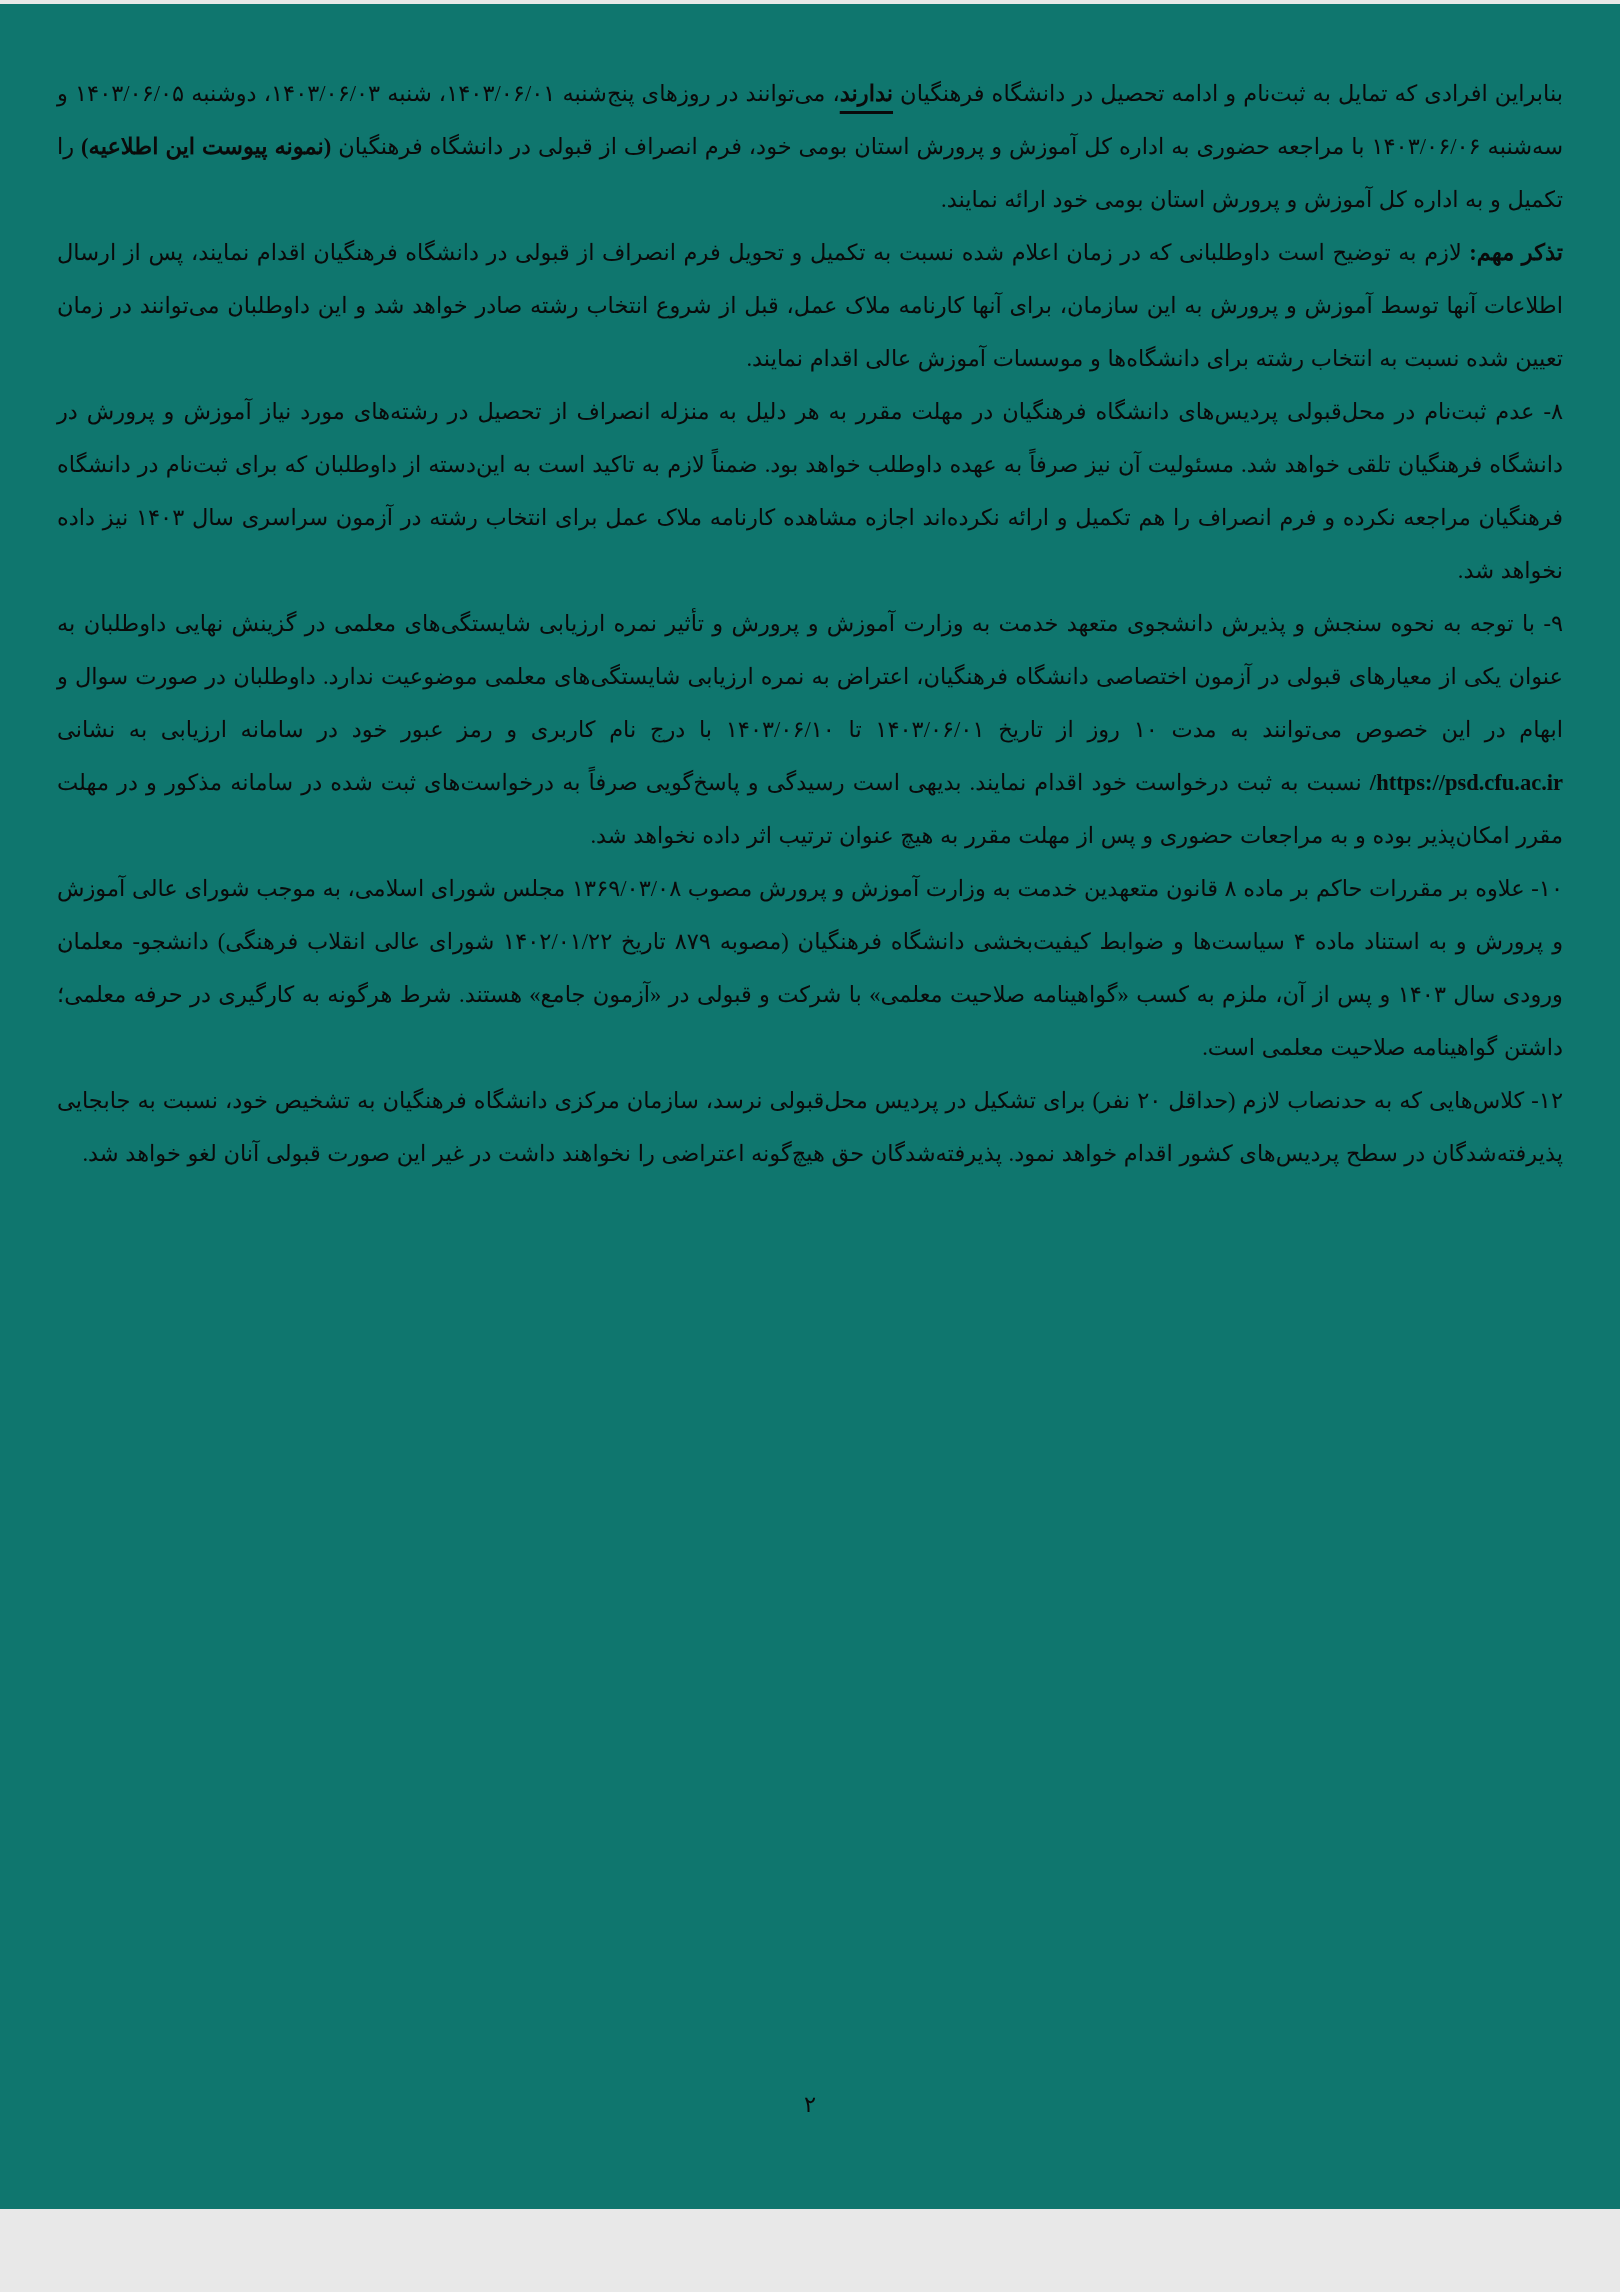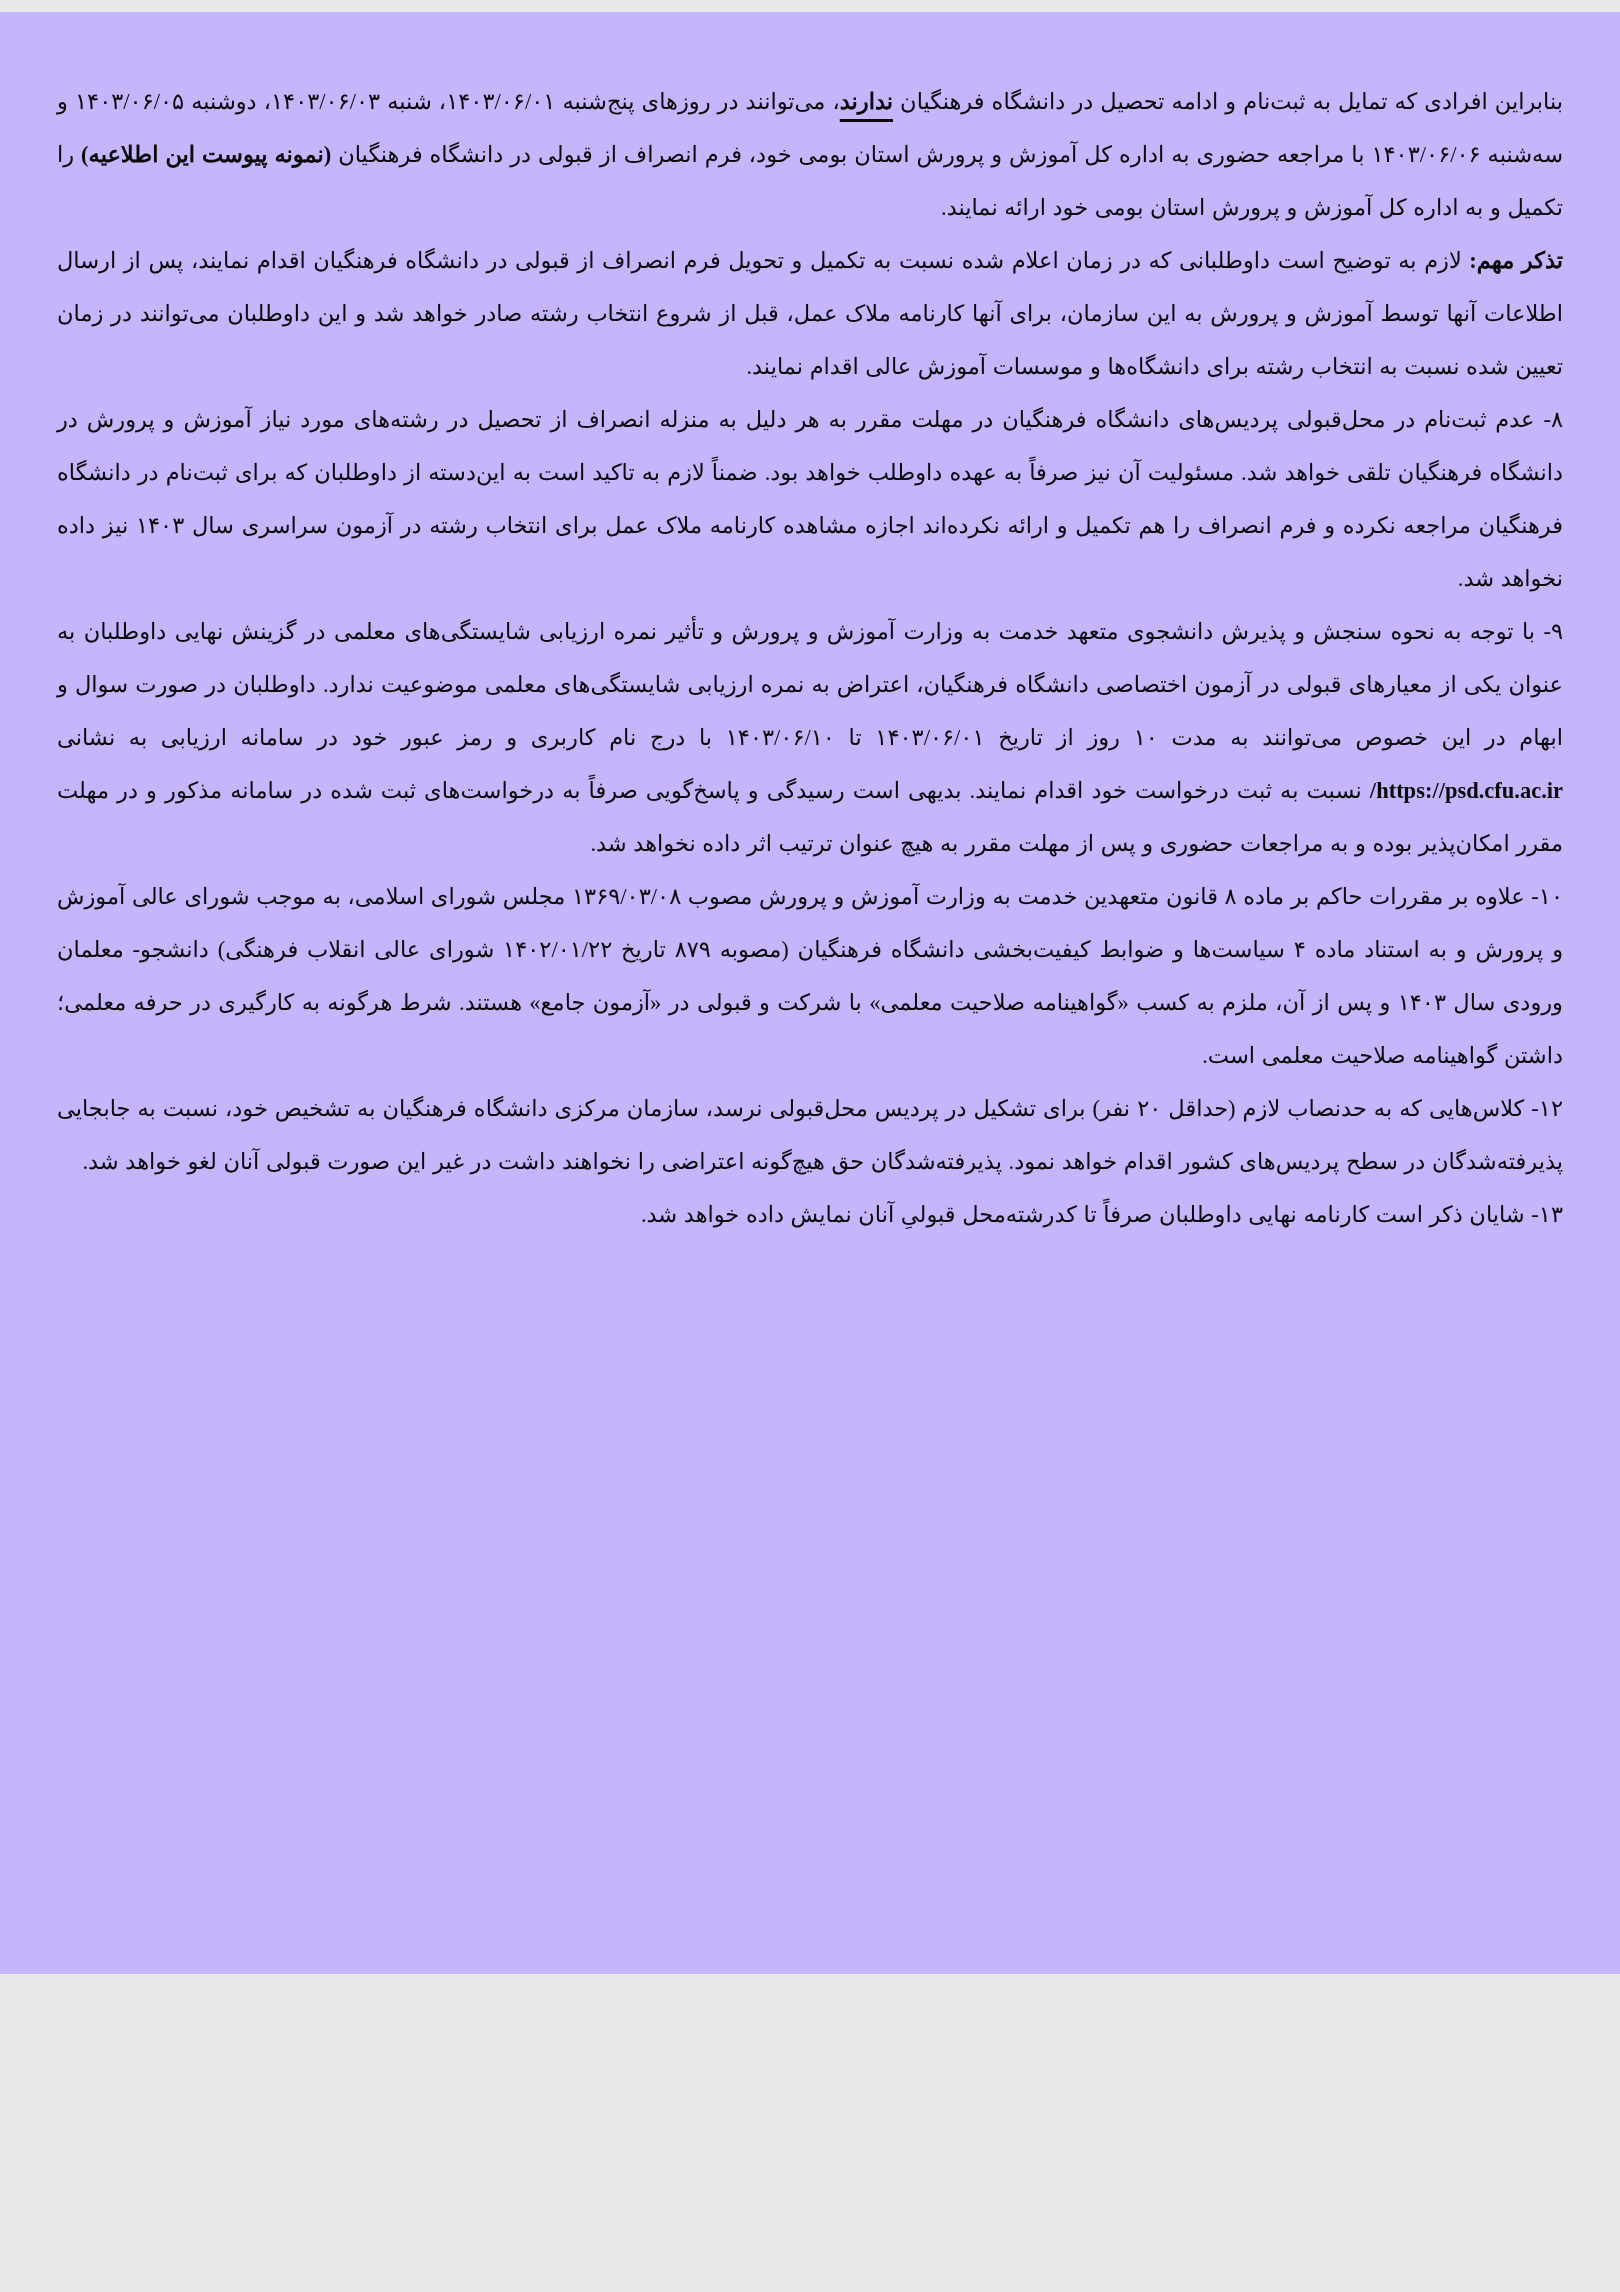--- a/index.html
+++ b/index.html
@@ -1,21 +1,21 @@
 <!DOCTYPE html>
 <html lang="fa"><head>
 <meta charset="utf-8">
 <style>
   html, body { margin: 0; padding: 0; background: #e8e8e8; }
   .page {
     position: relative;
     width: 1620px;
-    height: 1962px;
-    margin: 12px auto;
-    background: #c4b5fd;
+    height: 2205px;
+    margin: 4px auto;
+    background: #0f766e;
     font-family: "Liberation Serif", "DejaVu Serif", serif;
     color: #0a0a0a;
     overflow: hidden;
   }
   .content {
     position: absolute;
     top: 63px;
     right: 57px;
     width: 1506px;
     direction: rtl;
@@ -61,19 +61,18 @@
 
     <p><span class="seg">۸- عدم ثبت‌نام در محل‌قبولی پردیس‌های دانشگاه فرهنگیان در مهلت مقرر به هر دلیل به منزله انصراف از تحصیل در رشته‌های مورد نیاز آموزش و پرورش در دانشگاه فرهنگیان تلقی خواهد شد. مسئولیت آن نیز صرفاً به عهده داوطلب خواهد بود. ضمناً لازم به تاکید است به این‌دسته از داوطلبان که برای ثبت‌نام در دانشگاه فرهنگیان مراجعه نکرده و فرم انصراف را هم تکمیل و ارائه نکرده‌اند اجازه مشاهده کارنامه ملاک عمل برای انتخاب رشته در آزمون سراسری سال ۱۴۰۳ نیز داده نخواهد شد.</span></p>
 
     <p><span class="seg">۹- با توجه به نحوه سنجش و پذیرش دانشجوی متعهد خدمت به وزارت آموزش و پرورش و تأثیر نمره ارزیابی شایستگی‌های معلمی در گزینش نهایی داوطلبان به عنوان یکی از معیارهای قبولی در آزمون اختصاصی دانشگاه فرهنگیان، اعتراض به نمره ارزیابی شایستگی‌های معلمی موضوعیت ندارد. داوطلبان در صورت سوال و ابهام در این خصوص می‌توانند به مدت ۱۰ روز از تاریخ ۱۴۰۳/۰۶/۰۱ تا ۱۴۰۳/۰۶/۱۰ با درج نام کاربری و رمز عبور خود در سامانه ارزیابی به نشانی  </span><span class="seg url">https://psd.cfu.ac.ir/</span><span class="seg"> نسبت به ثبت درخواست خود اقدام نمایند. بدیهی است رسیدگی و پاسخ‌گویی صرفاً به درخواست‌های ثبت شده در سامانه مذکور و در مهلت مقرر امکان‌پذیر بوده و به مراجعات حضوری و پس از مهلت مقرر به هیچ عنوان ترتیب اثر داده نخواهد شد.</span></p>
 
     <p><span class="seg">۱۰- علاوه بر مقررات حاکم بر ماده ۸ قانون متعهدین خدمت به وزارت آموزش و پرورش مصوب ۱۳۶۹/۰۳/۰۸ مجلس شورای اسلامی، به موجب شورای عالی آموزش و پرورش و به استناد ماده ۴ سیاست‌ها و ضوابط کیفیت‌بخشی دانشگاه فرهنگیان (مصوبه ۸۷۹ تاریخ ۱۴۰۲/۰۱/۲۲ شورای عالی انقلاب فرهنگی) دانشجو- معلمان ورودی سال ۱۴۰۳ و پس از آن، ملزم به کسب «گواهینامه صلاحیت معلمی» با شرکت و قبولی در «آزمون جامع» هستند. شرط هرگونه به کارگیری در حرفه معلمی؛ داشتن گواهینامه صلاحیت معلمی است.</span></p>
 
 
     <p><span class="seg">۱۲- کلاس‌هایی که به حدنصاب لازم (حداقل ۲۰ نفر) برای تشکیل در پردیس محل‌قبولی نرسد، سازمان مرکزی دانشگاه فرهنگیان به تشخیص خود، نسبت به جابجایی پذیرفته‌شدگان در سطح پردیس‌های کشور اقدام خواهد نمود. پذیرفته‌شدگان حق هیچ‌گونه اعتراضی را نخواهند داشت در غیر این صورت قبولی آنان لغو خواهد شد.</span></p>
 
-    <p><span class="seg">۱۳- شایان ذکر است کارنامه نهایی داوطلبان صرفاً تا کدرشته‌محل قبولیِ آنان نمایش داده خواهد شد.</span></p>
 
   </div>
 
   <div class="page-number">۲</div>
 </div>
 
 
 </body></html>

